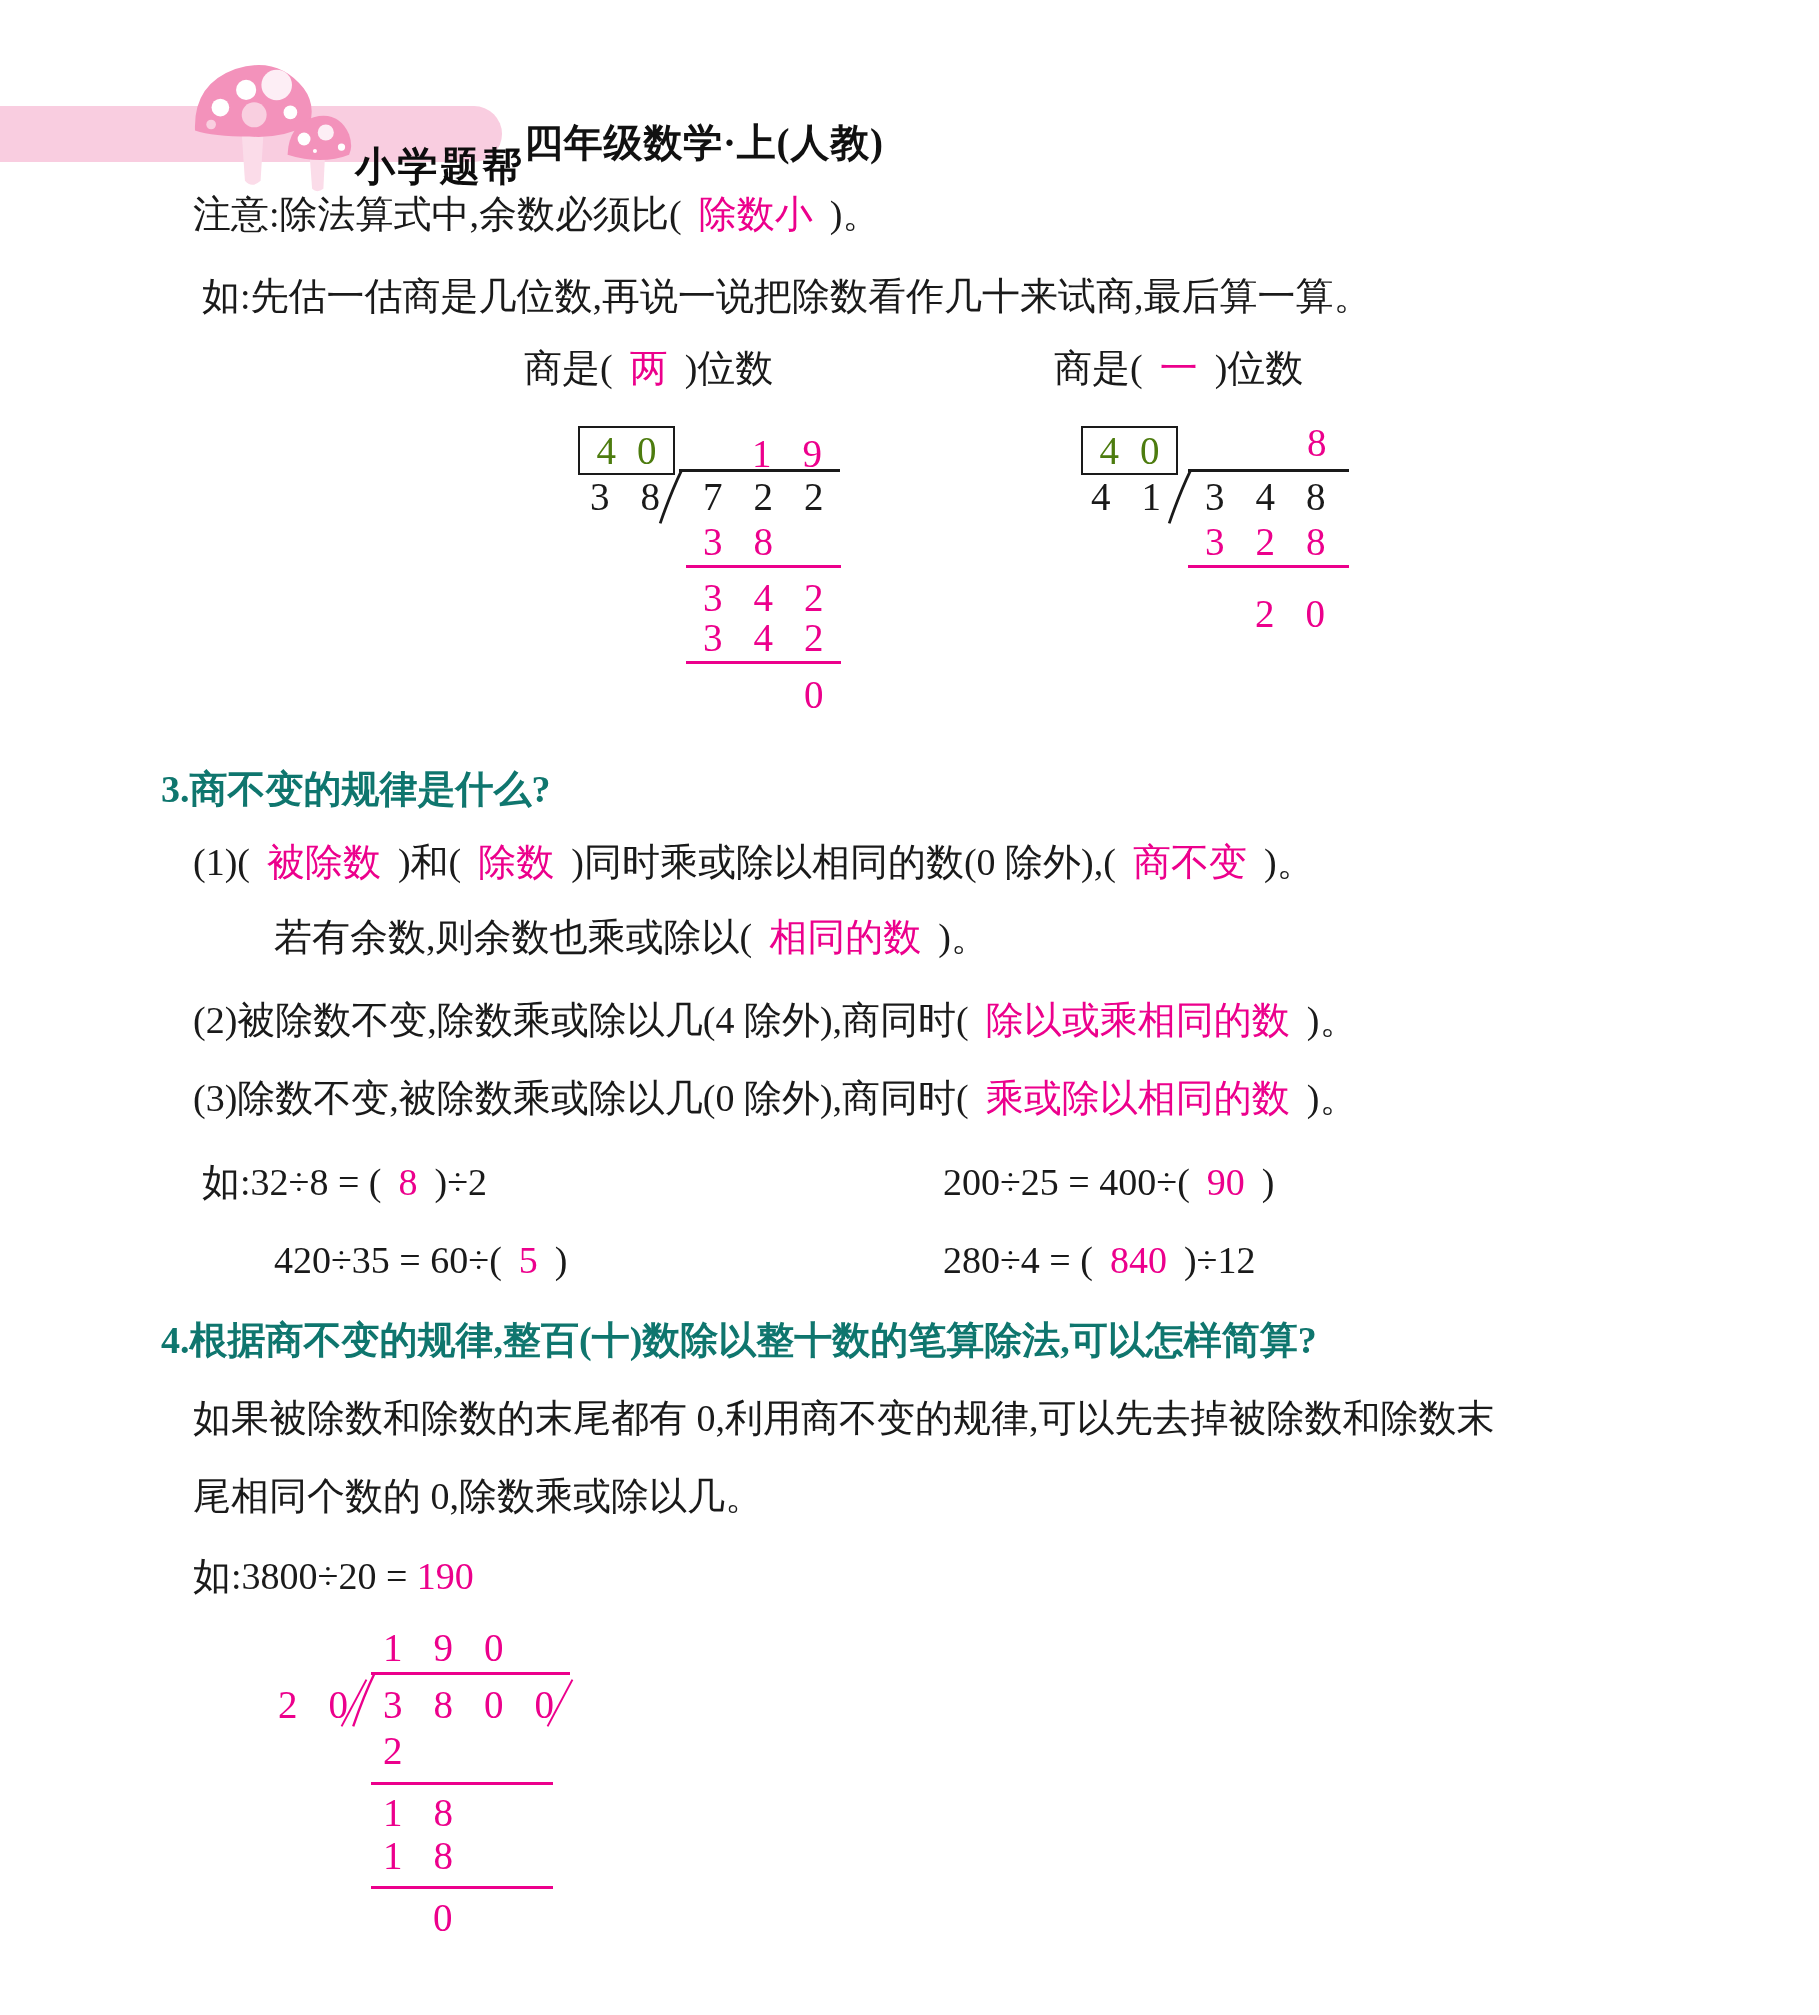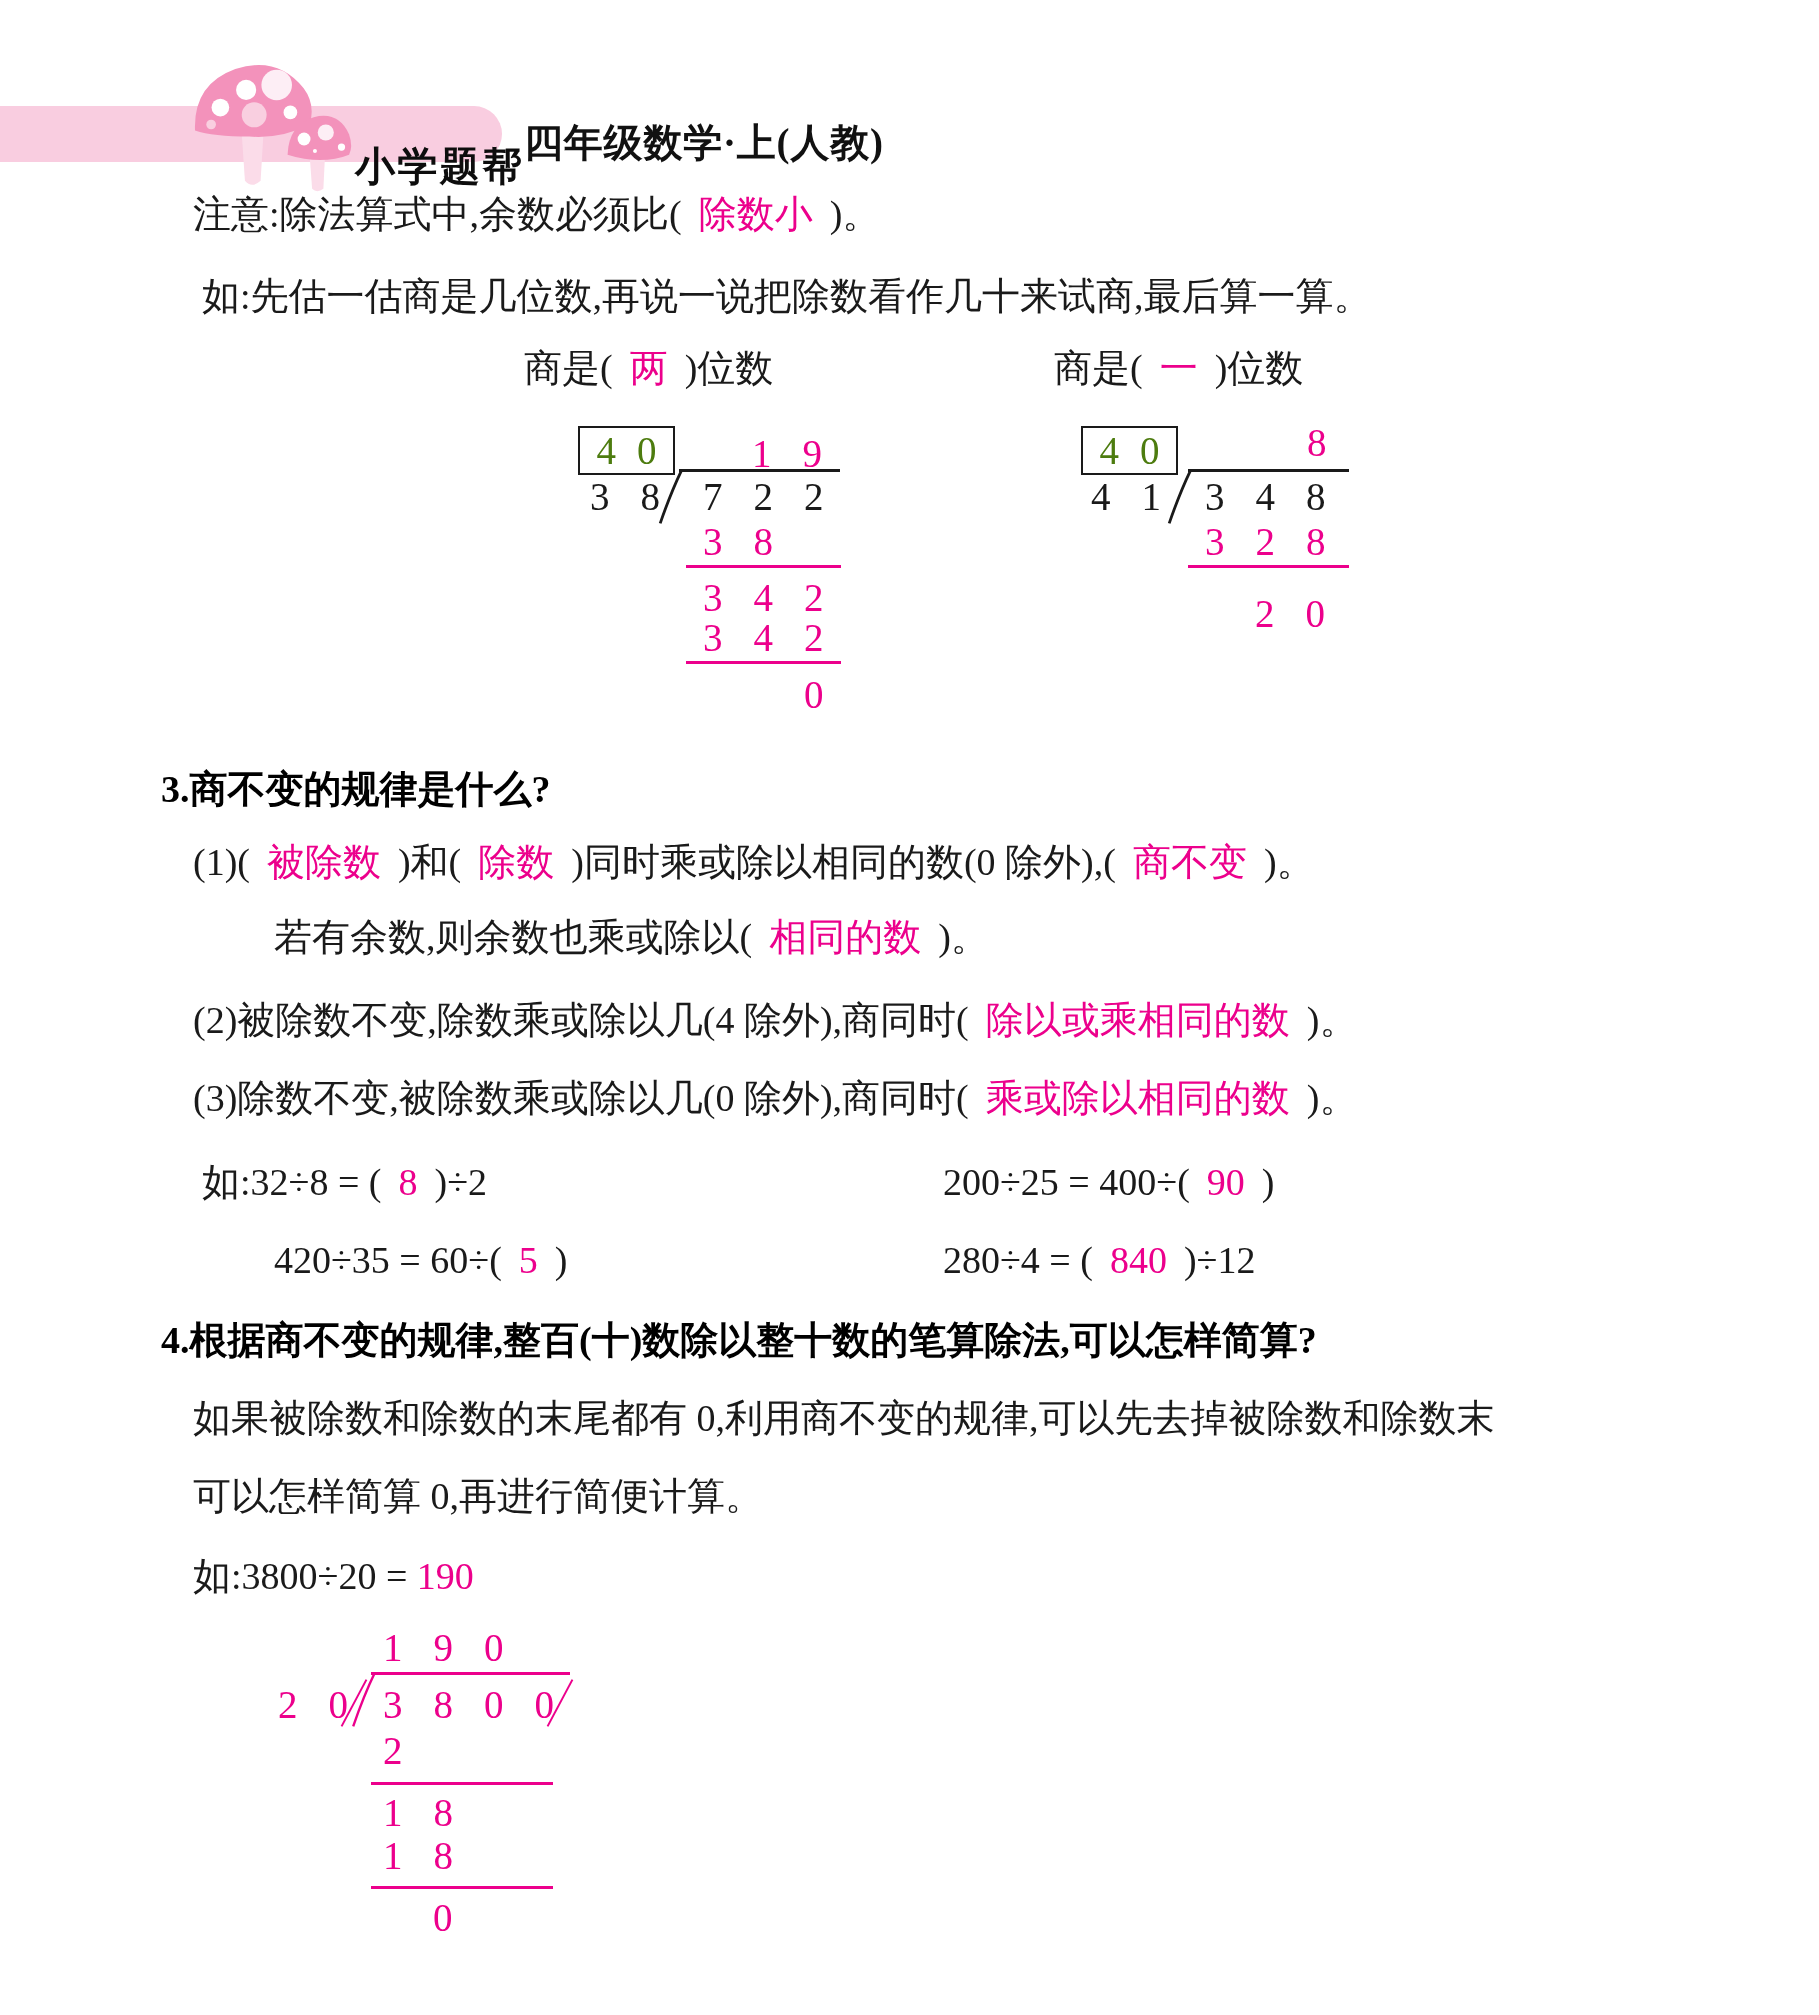--- a/index.html
+++ b/index.html
@@ -1,20 +1,20 @@
 <!DOCTYPE html>
 <html style="font-size:6.4px"><head>
 <meta charset="utf-8">
 <style>
   html,body{margin:0;padding:0;background:#ffffff;}
   #page{position:relative;width:1820px;height:2532px;background:#ffffff;overflow:hidden;
         font-family:"Liberation Serif",serif;color:#1a1a1a;}
   .t{position:absolute;font-size:38px;line-height:42px;white-space:nowrap;color:#1a1a1a;}
   .pk{color:#ec008c;}
-  .hd{color:#000000;font-weight:700;}
+  .hd{color:#0f766e;font-weight:700;}
   .ans{color:#ec008c;padding:0 17px;}
   
   .dg{position:absolute;font-size:39px;line-height:40px;letter-spacing:31px;white-space:nowrap;}
   .blk{color:#1a1a1a;}
   .rule{position:absolute;height:2.8px;background:#1a1a1a;}
   .prule{background:#ec008c;}
   .numbox{position:absolute;border:2.8px solid #1a1a1a;display:flex;align-items:center;justify-content:center;}
   .numbox span{font-size:39px;letter-spacing:21px;margin-right:-21px;color:#4d7c0f;}
   .cut{position:relative;display:inline-block;}
   .cut::after{content:"";position:absolute;left:50%;top:46%;width:53px;height:2px;background:#ec008c;
@@ -106,21 +106,21 @@
 
   <div class="t" style="left:193px;top:1077px"><span>(3)除数不变,被除数乘或除以几(0 除外),商同时(</span><span class="ans">乘或除以相同的数</span><span>)。</span></div>
 
   <div class="t" style="left:202px;top:1161px"><span>如:32÷8 = (</span><span class="ans">8</span><span>)÷2</span></div>
   <div class="t" style="left:943px;top:1161px"><span>200÷25 = 400÷(</span><span class="ans">90</span><span>)</span></div>
   <div class="t" style="left:274px;top:1239px"><span>420÷35 = 60÷(</span><span class="ans">5</span><span>)</span></div>
   <div class="t" style="left:943px;top:1239px"><span>280÷4 = (</span><span class="ans">840</span><span>)÷12</span></div>
 
   <div class="t hd" style="left:161px;top:1319px"><span>4.</span><span>根据商不变的规律,整百(十)数除以整十数的笔算除法,可以怎样简算?</span></div>
   <div class="t" style="left:193px;top:1397px">如果被除数和除数的末尾都有 0,利用商不变的规律,可以先去掉被除数和除数末</div>
-  <div class="t" style="left:193px;top:1475px">可以怎样简算 0,再进行简便计算。</div>
+  <div class="t" style="left:193px;top:1475px">尾相同个数的 0,除数乘或除以几。</div>
   <div class="t" style="left:193px;top:1555px"><span>如:3800÷20 = </span><span class="pk">190</span></div>
 
   <div>
     <div class="dg pk" style="left:383px;top:1628px">190</div>
     <div class="rule prule" style="left:371px;top:1672px;width:199px"></div>
     <svg style="left:350px;top:1672px" width="28" height="56" viewBox="0 0 70 140">
         <path d="M62 2 Q34 60 8 136" stroke="#ec008c" stroke-width="6" fill="none"></path>
       </svg>
     <div class="dg pk" style="left:278px;top:1685px"><span>2</span><span class="cut">0</span></div>
     <div class="dg pk" style="left:383px;top:1685px"><span>380</span><span class="cut">0</span></div>

